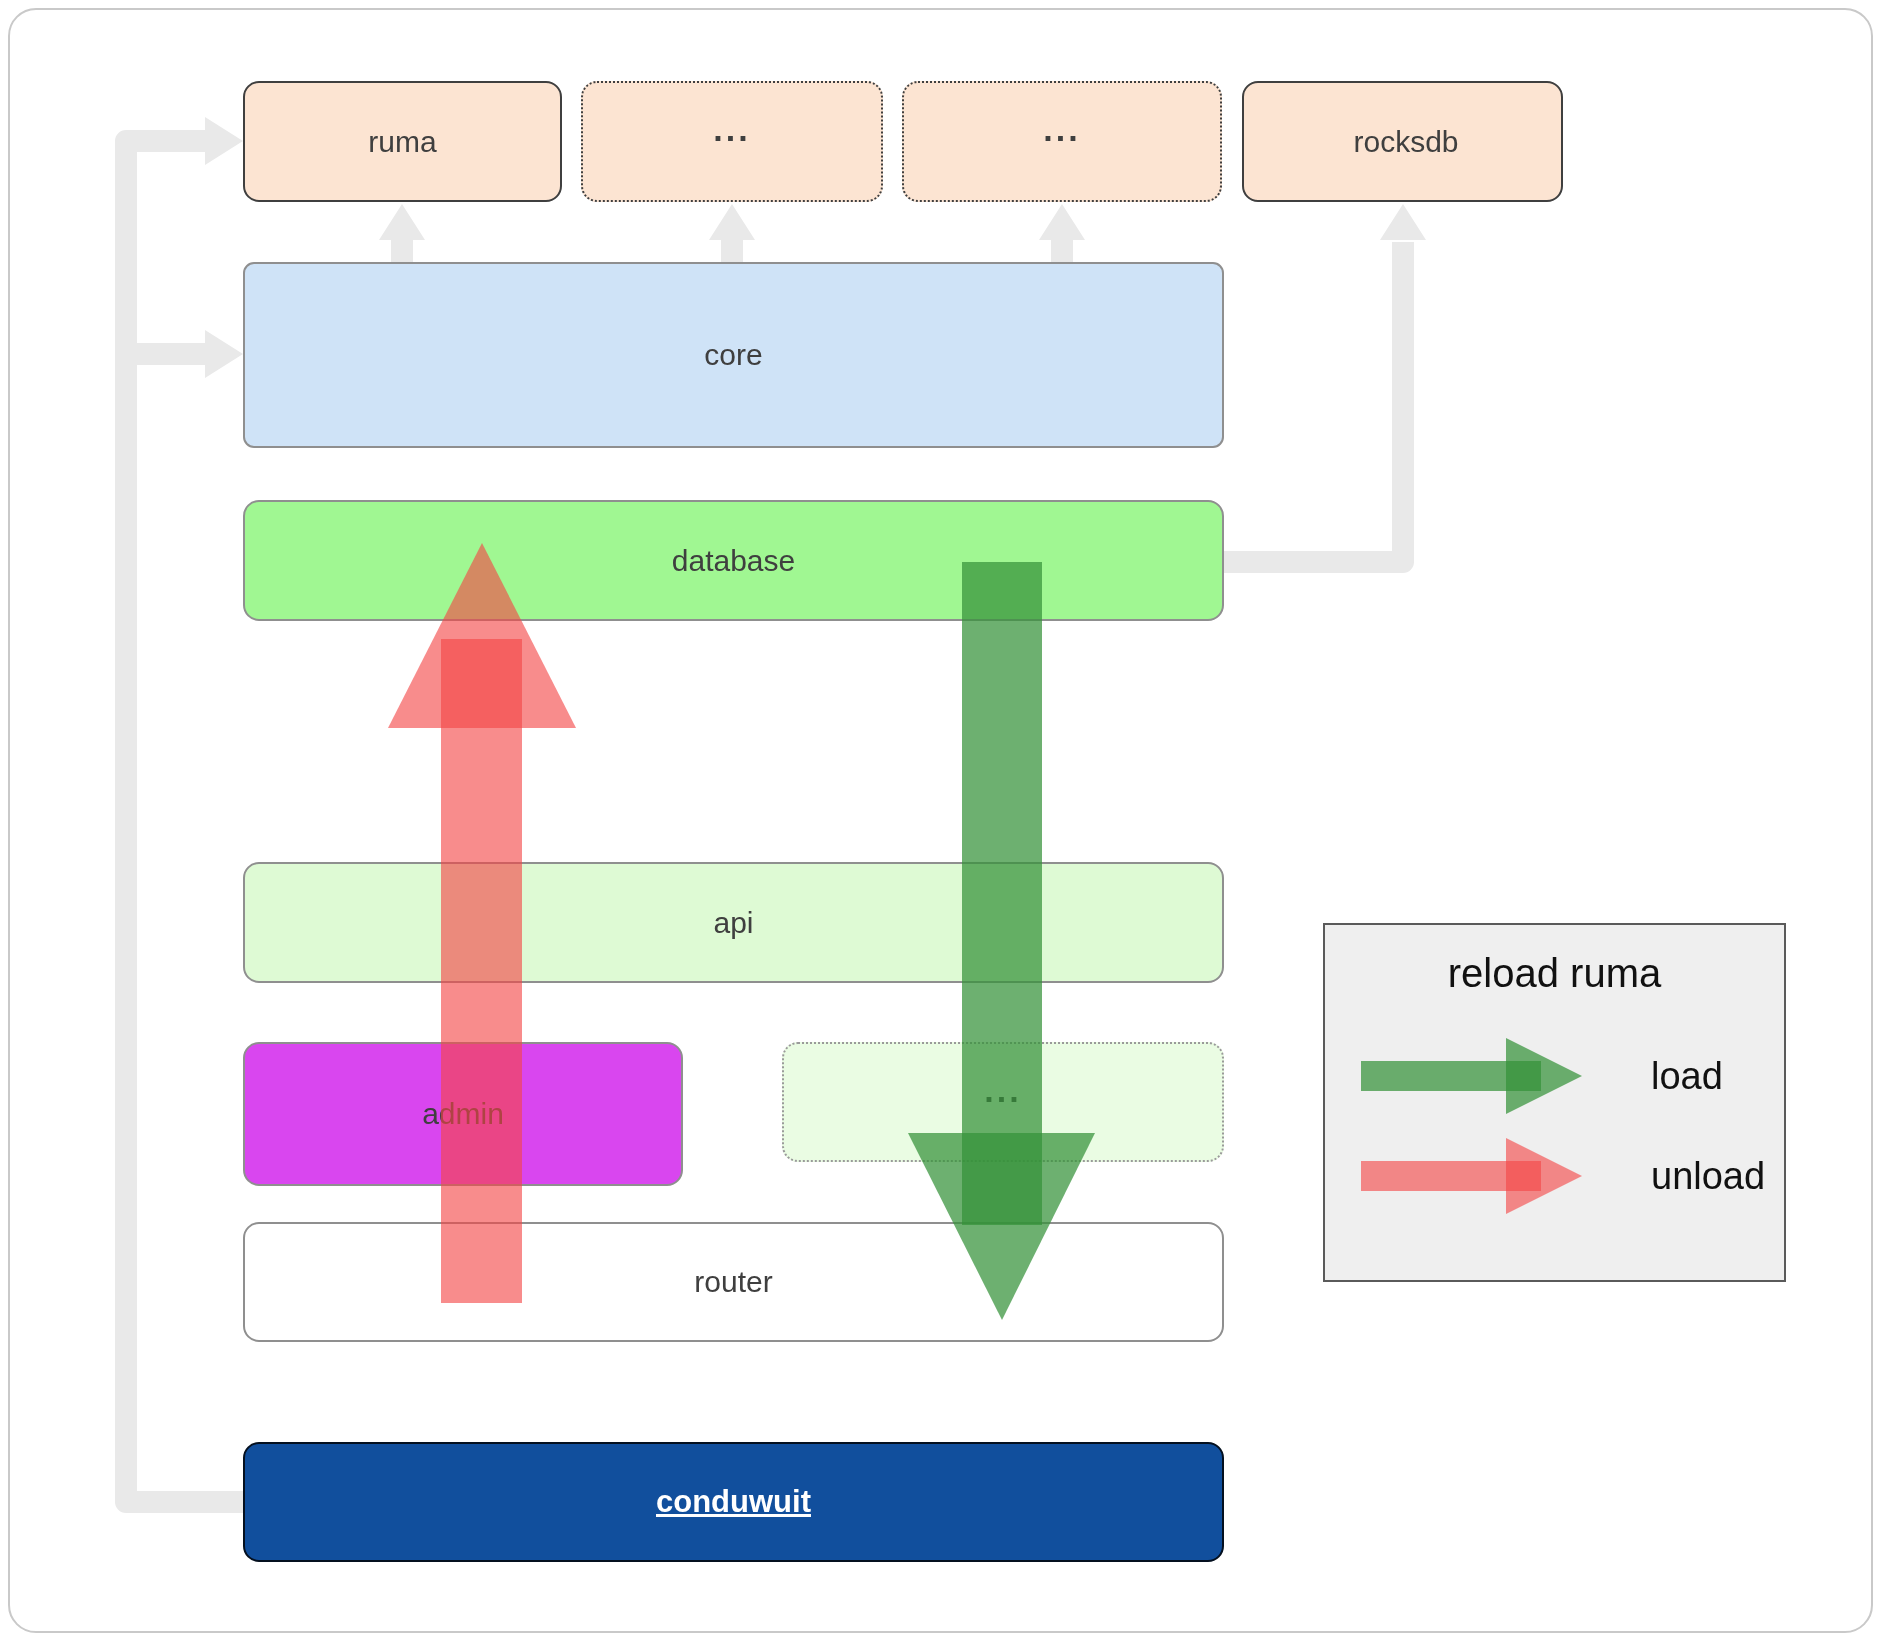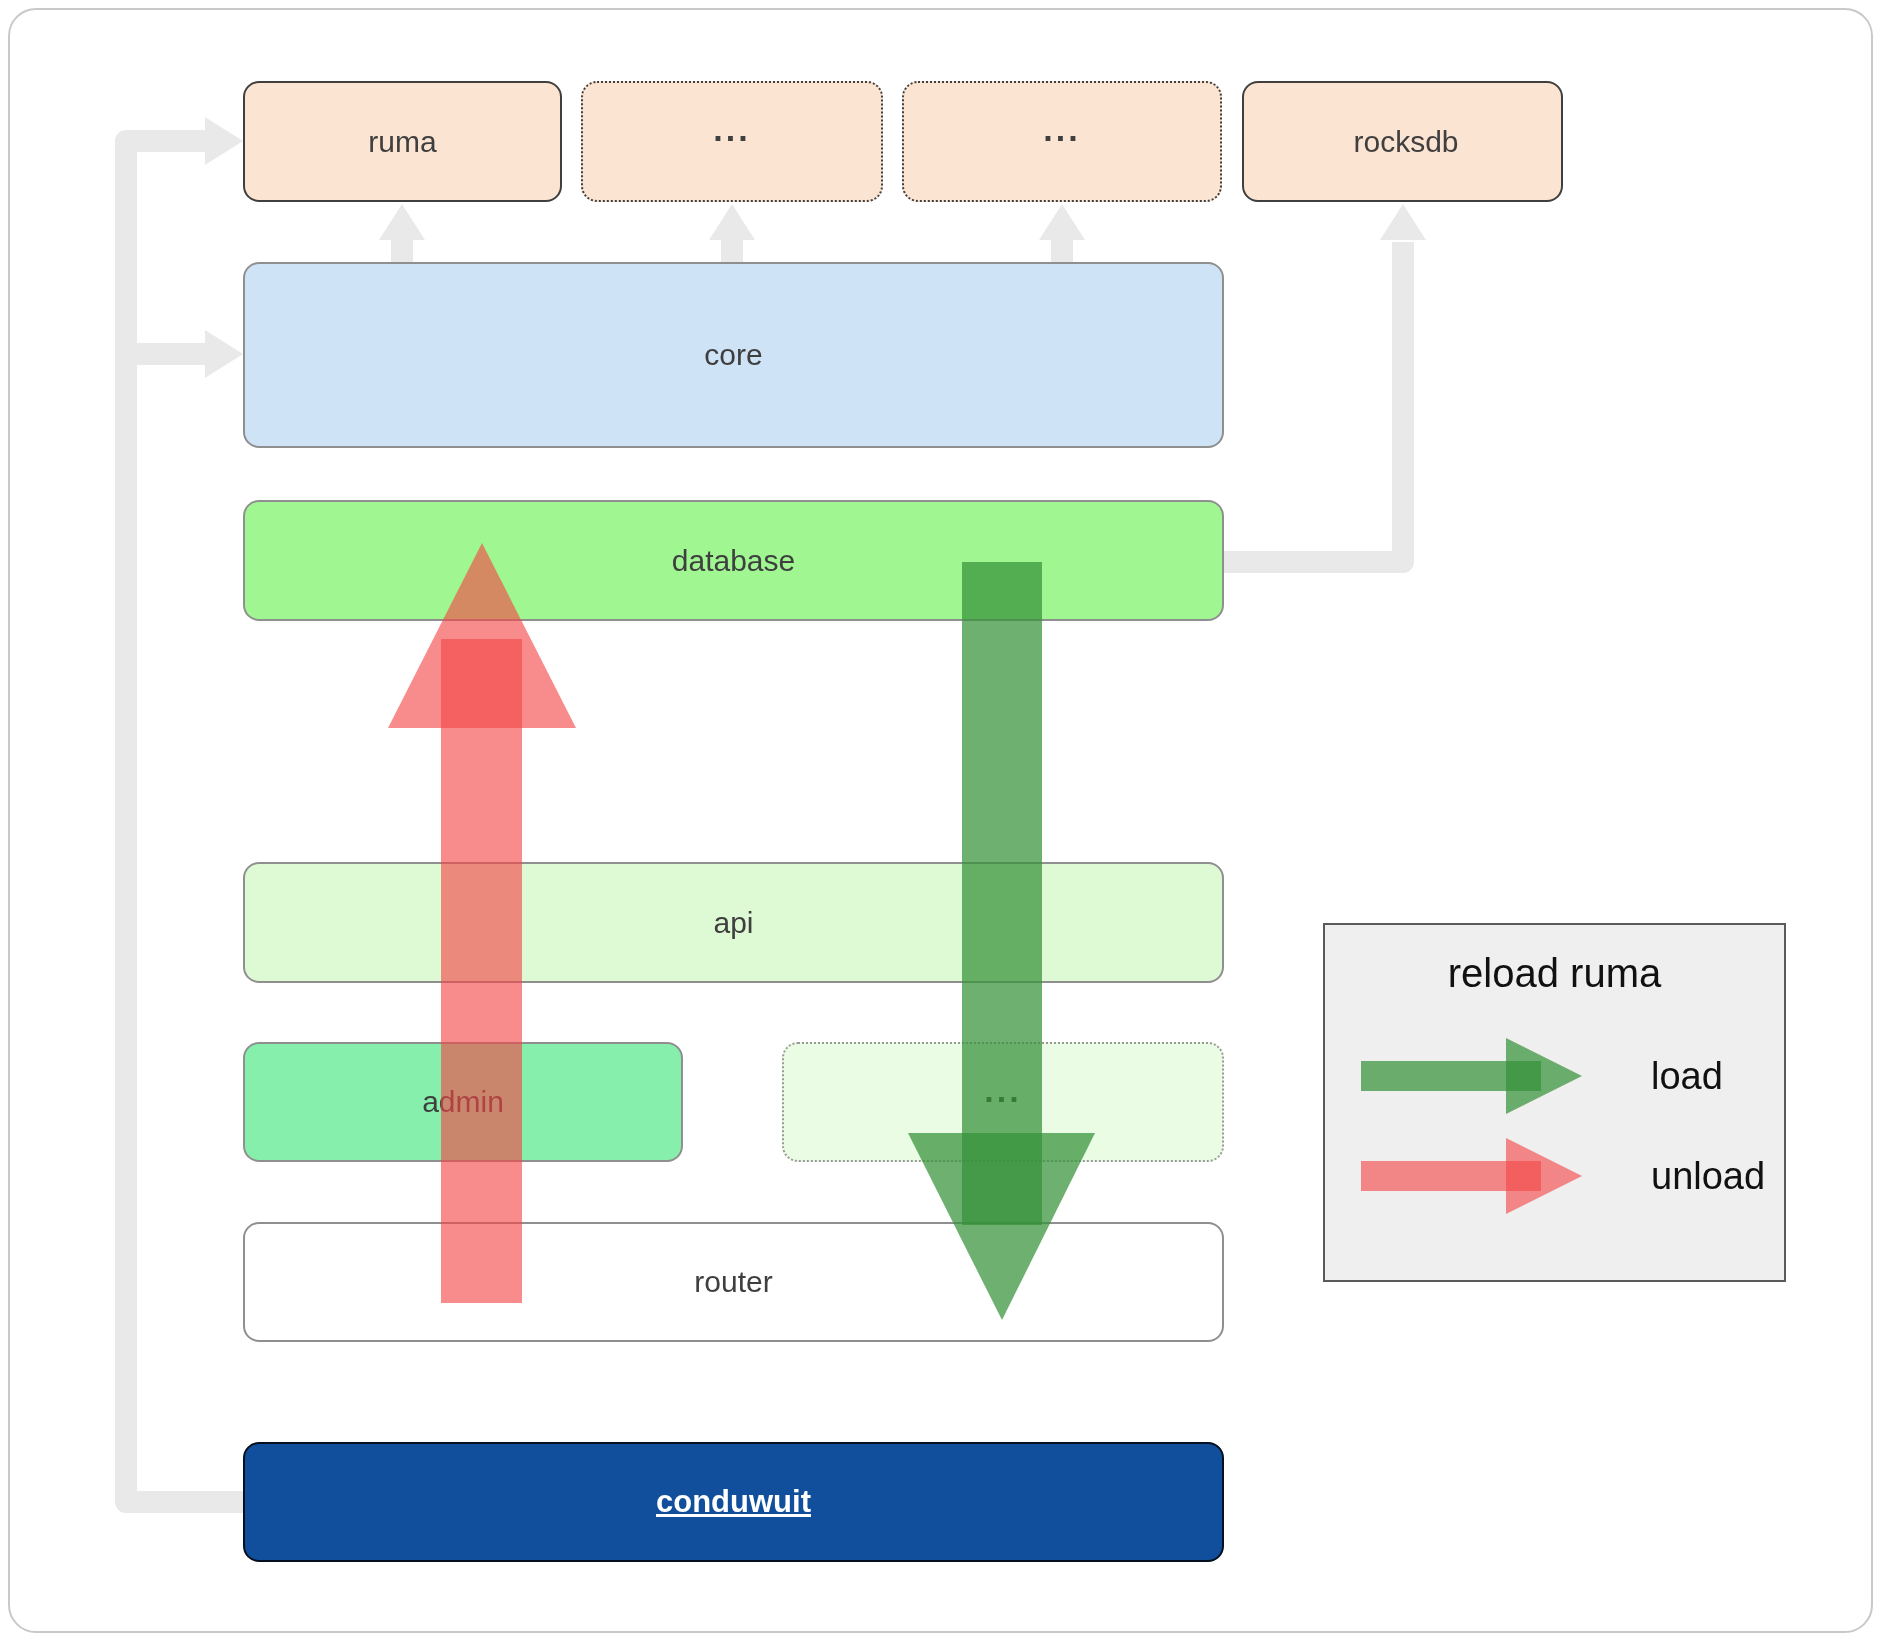--- a/index.html
+++ b/index.html
@@ -70,34 +70,34 @@
   <div class="box dotted-dark" style="left: 581px; top: 81px; width: 302px; height: 121px; background: rgb(252, 228, 210);">
     <span class="dots">...</span>
   </div>
   <div class="box dotted-dark" style="left: 902px; top: 81px; width: 320px; height: 121px; background: rgb(252, 228, 210);">
     <span class="dots">...</span>
   </div>
   <div class="box solid-dark" style="left: 1242px; top: 81px; width: 321px; height: 121px; background: rgb(252, 228, 210); padding-left: 7px;">
     <span>rocksdb</span>
   </div>
 
-  <div class="box solid-gray" style="left: 243px; top: 262px; width: 981px; height: 186px; background: rgb(207, 227, 247);">
+  <div class="box solid-gray" style="left: 243px; top: 262px; width: 981px; height: 186px; background: rgb(207, 227, 247); border-radius: 11px;">
     <span>core</span>
   </div>
 
   <div class="box solid-gray" style="left: 243px; top: 500px; width: 981px; height: 121px; background: rgb(160, 247, 146);">
     <span>database</span>
   </div>
 
 
   <div class="box solid-gray" style="left: 243px; top: 862px; width: 981px; height: 121px; background: rgb(222, 250, 212);">
     <span>api</span>
   </div>
 
-  <div class="box solid-gray" style="left: 243px; top: 1042px; width: 440px; height: 120px; background: #86efac;">
+  <div class="box solid-gray" style="left: 243px; top: 1042px; width: 440px; height: 144px; background: #d946ef;">
     <span>admin</span>
   </div>
   <div class="box dotted-gray" style="left: 782px; top: 1042px; width: 442px; height: 120px; background: rgb(234, 252, 227);">
     <span class="dots">...</span>
   </div>
 
   <div class="box solid-gray" style="left: 243px; top: 1222px; width: 981px; height: 120px; background: rgb(255, 255, 255);">
     <span>router</span>
   </div>
 

